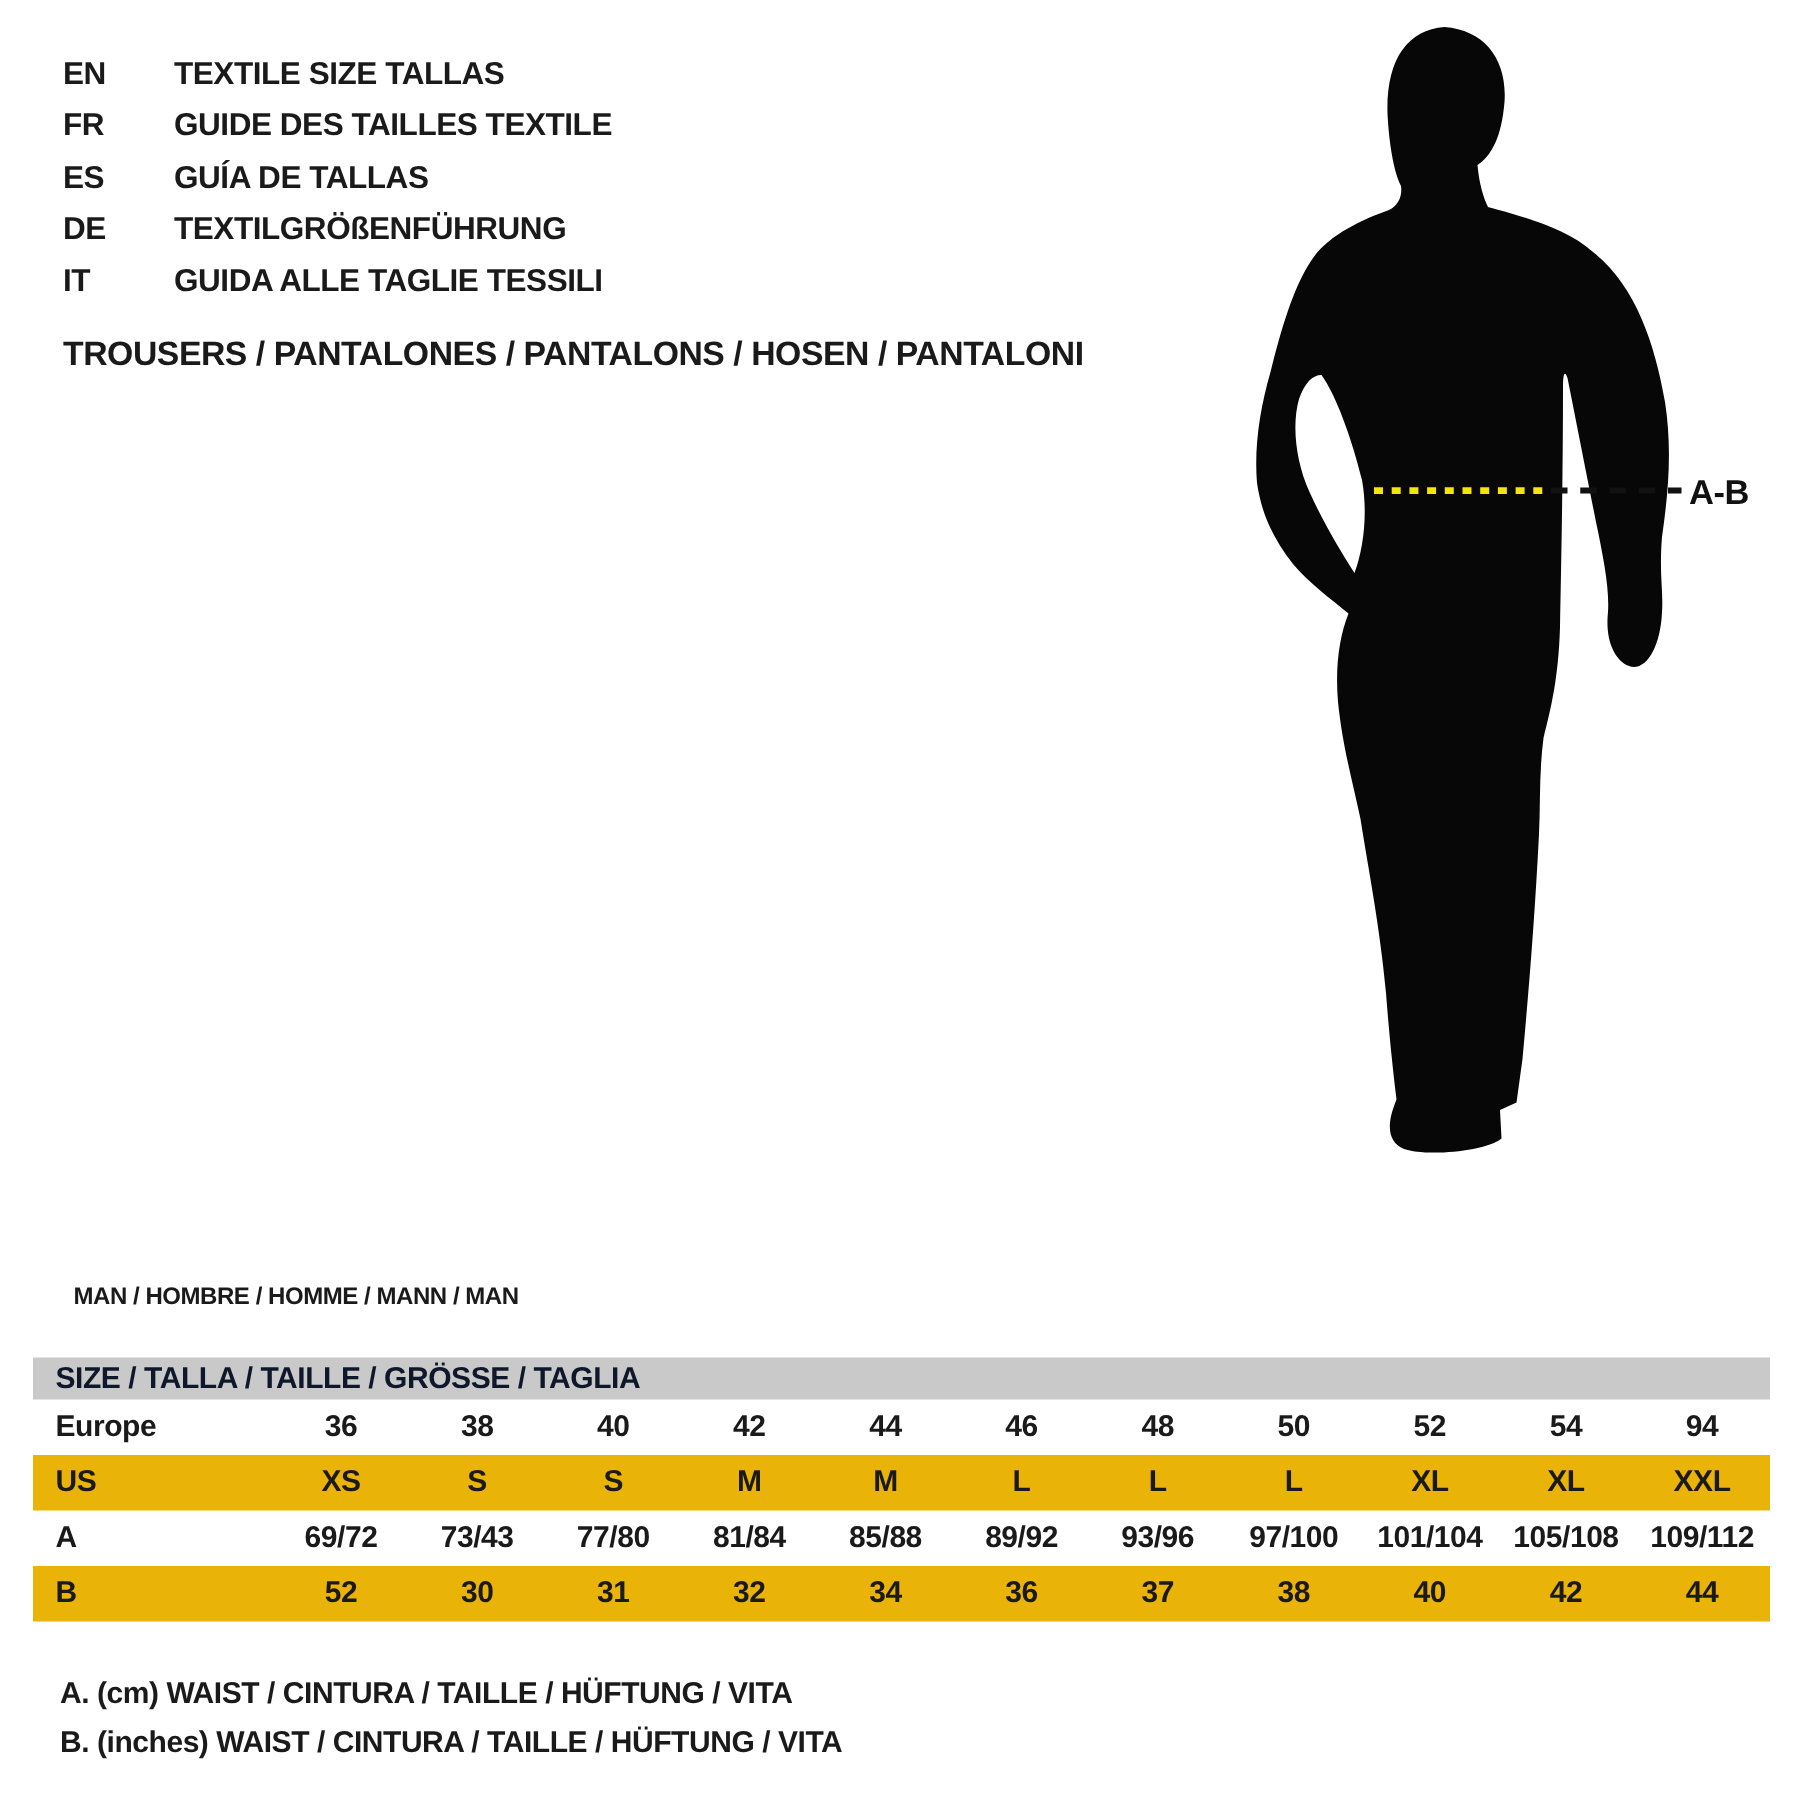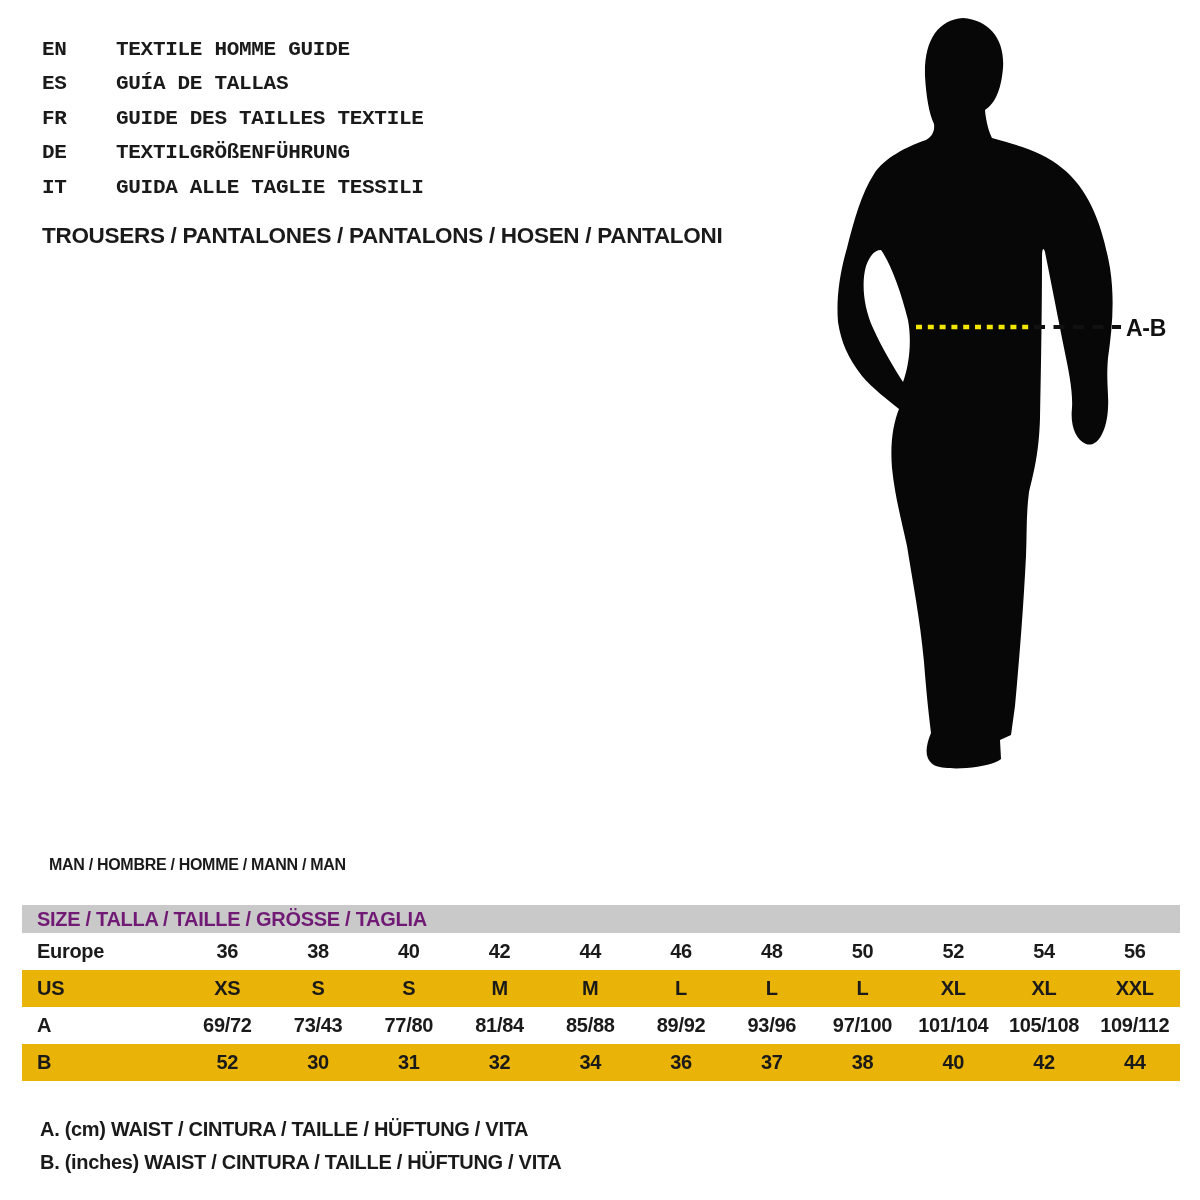--- a/index.html
+++ b/index.html
@@ -5,62 +5,62 @@
   html,body{margin:0;padding:0;}
   body{
     width:1200px;height:1200px;background:#ffffff;position:relative;overflow:hidden;
     font-family:"Liberation Sans","DejaVu Sans",sans-serif;
     color:#1a1a1a;font-weight:700;letter-spacing:-0.3px;
     -webkit-font-smoothing:antialiased;
   }
   .abs{position:absolute;}
 
   
-  .lang-block{left:42px;top:38px;font-family:Liberation Mono, monospace;}
+  .lang-block{left:42px;top:38px;}
   .lang-row{display:flex;height:34.4px;align-items:flex-start;}
   .lang-code{width:74px;font-size:21px;line-height:24px;}
   .lang-title{font-size:21px;line-height:24px;white-space:nowrap;}
 
   
   .product-heading{left:42px;top:223px;font-size:22.5px;white-space:nowrap;}
   .section-heading{left:29px;top:856px;font-size:16px;white-space:nowrap;margin-left:20px;}
 
   
   .figure-svg{left:810px;top:0;}
 
   
   .size-table{left:22px;top:905px;width:1158px;font-size:20px;}
   .table-header{
-    height:28px;line-height:29px;background:#c9c9c9;color:#701a75;
+    height:28px;line-height:29px;background:#c9c9c9;color:#0f172a;
     padding-left:15px;font-size:20px;white-space:nowrap;
   }
   .trow{display:flex;height:37px;line-height:37px;}
   .trow.alt{background:#eab308;}
   .tlabel{width:160px;padding-left:15px;box-sizing:border-box;}
   .tcell{flex:1;text-align:center;}
 
   
   .notes{left:40px;top:1113px;font-size:20px;line-height:33px;}
   .note-line{white-space:nowrap;}
 </style>
 </head>
 <body>
 
 <div class="abs lang-block">
   <div class="lang-row">
     <span class="lang-code">EN</span>
-    <span class="lang-title">TEXTILE HOMME GUIDE</span>
+    <span class="lang-title">TEXTILE SIZE TALLAS</span>
+  </div>
+  <div class="lang-row">
+    <span class="lang-code">FR</span>
+    <span class="lang-title">GUIDE DES TAILLES TEXTILE</span>
   </div>
   <div class="lang-row">
     <span class="lang-code">ES</span>
     <span class="lang-title">GUÍA DE TALLAS</span>
-  </div>
-  <div class="lang-row">
-    <span class="lang-code">FR</span>
-    <span class="lang-title">GUIDE DES TAILLES TEXTILE</span>
   </div>
   <div class="lang-row">
     <span class="lang-code">DE</span>
     <span class="lang-title">TEXTILGRÖßENFÜHRUNG</span>
   </div>
   <div class="lang-row">
     <span class="lang-code">IT</span>
     <span class="lang-title">GUIDA ALLE TAGLIE TESSILI</span>
   </div>
 </div>
@@ -122,21 +122,21 @@
     <div class="tcell">36</div>
     <div class="tcell">38</div>
     <div class="tcell">40</div>
     <div class="tcell">42</div>
     <div class="tcell">44</div>
     <div class="tcell">46</div>
     <div class="tcell">48</div>
     <div class="tcell">50</div>
     <div class="tcell">52</div>
     <div class="tcell">54</div>
-    <div class="tcell">56</div>
+    <div class="tcell">94</div>
   </div>
 
   <div class="trow alt">
     <div class="tlabel">US</div>
     <div class="tcell">XS</div>
     <div class="tcell">S</div>
     <div class="tcell">S</div>
     <div class="tcell">M</div>
     <div class="tcell">M</div>
     <div class="tcell">L</div>

